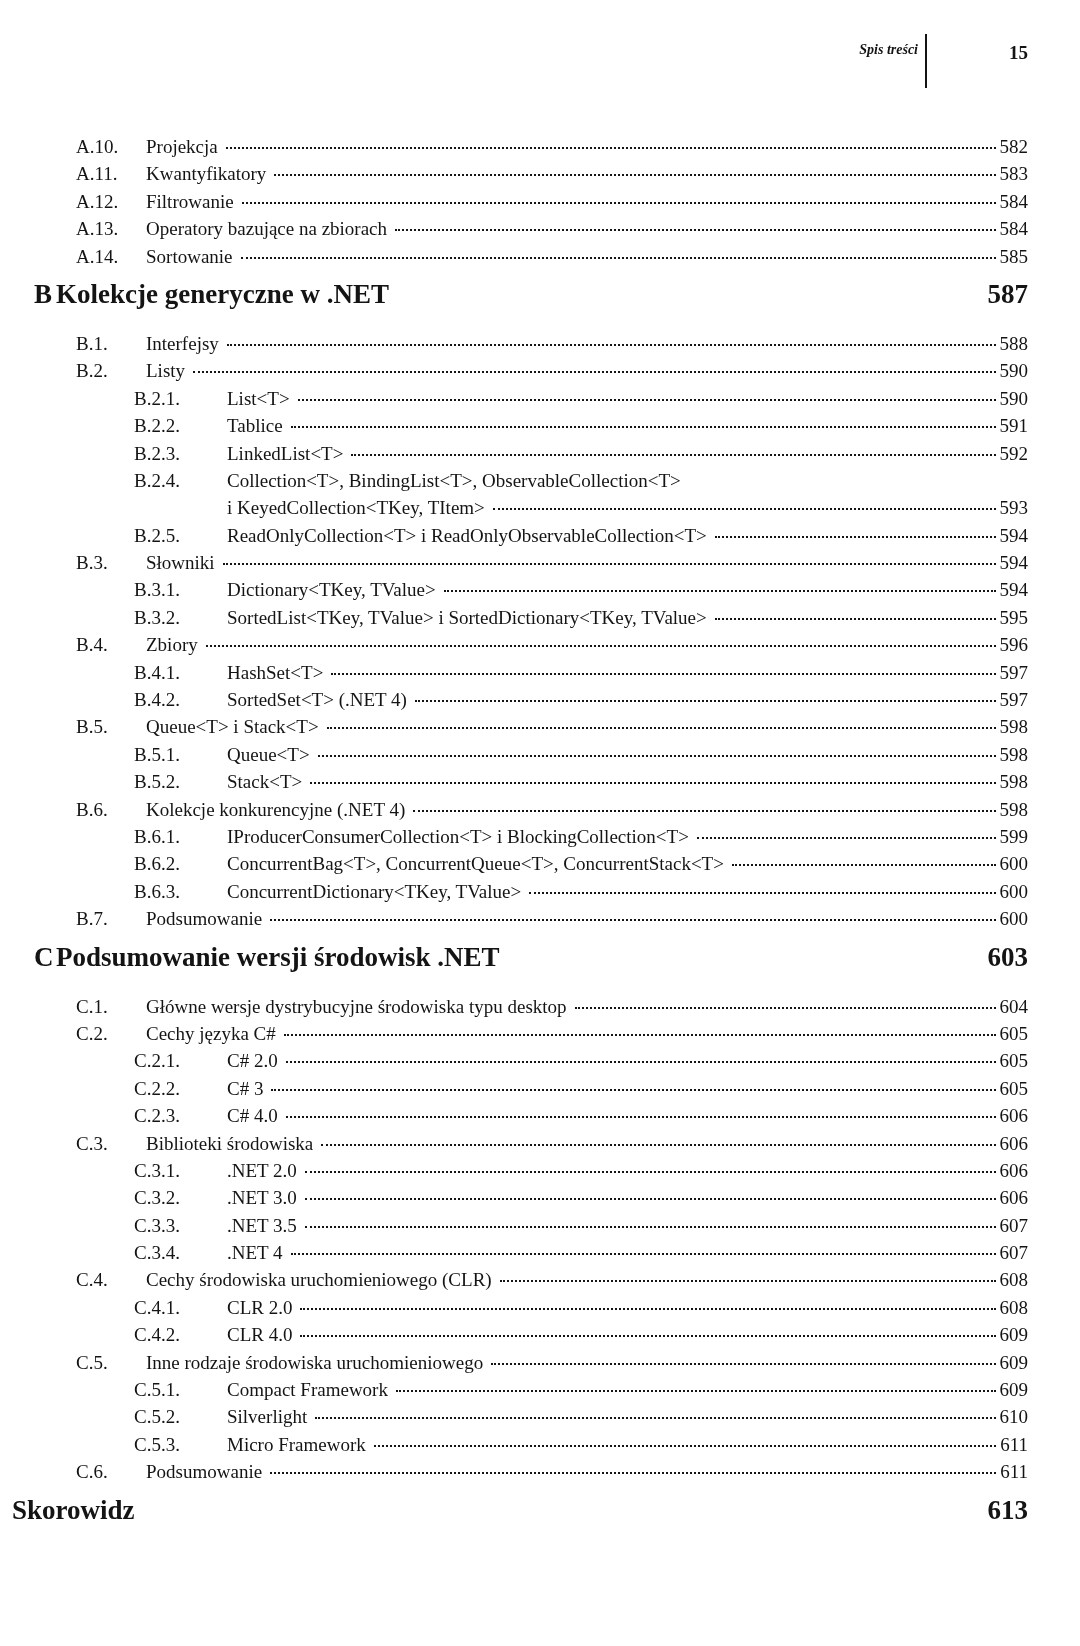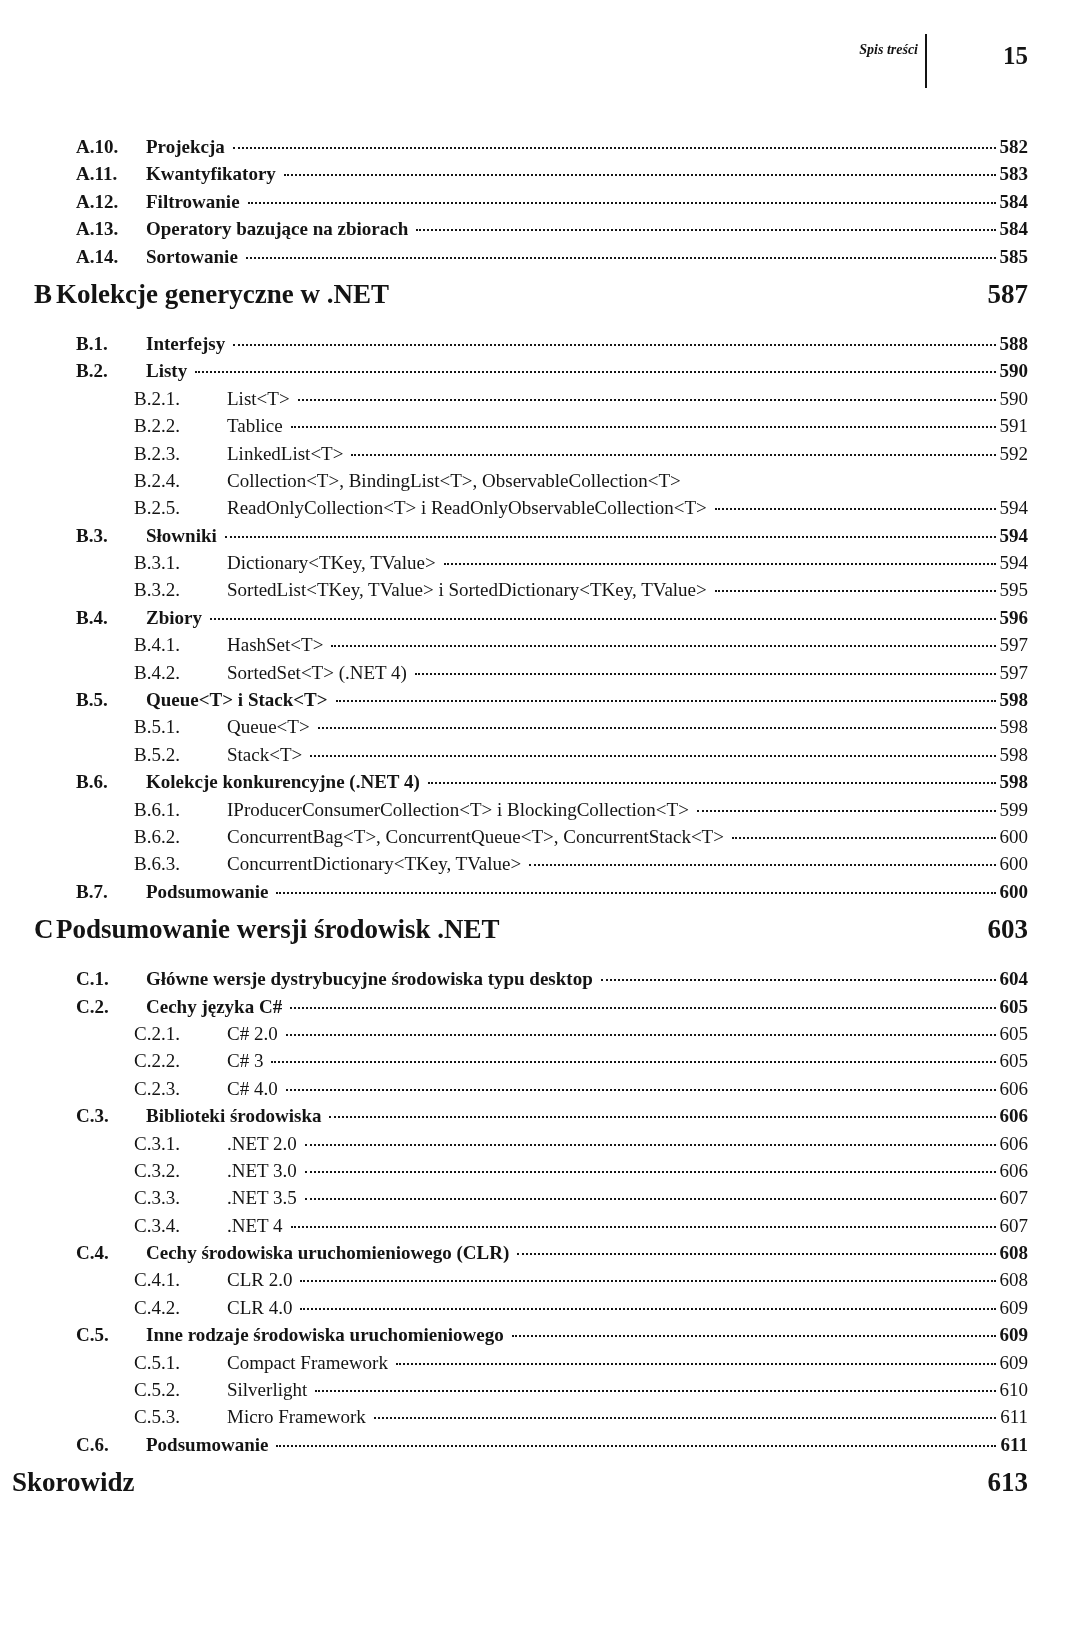--- a/index.html
+++ b/index.html
@@ -14,30 +14,30 @@
     .running-title {
       position: absolute; right: 162px; top: 12px;
       font-style: italic; font-weight: bold; font-size: 14px;
       font-family: "Liberation Serif", serif;
     }
     .header-rule {
       position: absolute; left: 925px; top: 4px; width: 2px; height: 54px; background: #141414;
     }
     .page-number {
       position: absolute; right: 52px; top: 12px;
-      font-weight: bold; font-size: 25px; font-family: "Liberation Serif", serif;
+      font-weight: bold; font-size: 19px; font-family: "Liberation Serif", serif;
     }
     .toc { position: absolute; left: 0; top: 136px; width: 1080px; }
     .row {
       position: relative; display: flex; align-items: baseline;
       height: 27.4px; font-family: "Liberation Serif", serif;
       font-size: 19px; white-space: nowrap;
     }
     .row.sub { font-weight: normal; }
-    .row.sec { font-weight: bold; }
+    .row.sec { font-weight: normal; }
     .row .num { display: inline-block; flex: none; }
     .row.sec .num { position: absolute; left: 76px; width: 70px; }
     .row.sec .title { margin-left: 146px; }
     .row.sub .num { position: absolute; left: 134px; width: 80px; }
     .row.sub .title { margin-left: 227px; }
     .row.cont .title { margin-left: 227px; }
     .row .title { flex: none; }
     .row .leader {
       flex: 1 1 auto; margin: 0 2px 0 8px; overflow: hidden;
       border-bottom: 2px dotted #141414; height: 0; align-self: baseline;
@@ -131,20 +131,25 @@
   <div class="row sub">
       <span class="num">B.2.3.</span>
       <span class="title">LinkedList&lt;T&gt;</span>
       <span class="leader"></span>
       <span class="pg">592</span>
     </div>
   <div class="row sub">
       <span class="num">B.2.4.</span>
       <span class="title">Collection&lt;T&gt;, BindingList&lt;T&gt;, ObservableCollection&lt;T&gt;</span>
     </div>
+  <div class="row sub cont">
+      <span class="title">i KeyedCollection&lt;TKey, TItem&gt;</span>
+      <span class="leader"></span>
+      <span class="pg">593</span>
+    </div>
   <div class="row sub">
       <span class="num">B.2.5.</span>
       <span class="title">ReadOnlyCollection&lt;T&gt; i ReadOnlyObservableCollection&lt;T&gt;</span>
       <span class="leader"></span>
       <span class="pg">594</span>
     </div>
   <div class="row sec">
       <span class="num">B.3.</span>
       <span class="title">Słowniki</span>
       <span class="leader"></span>

